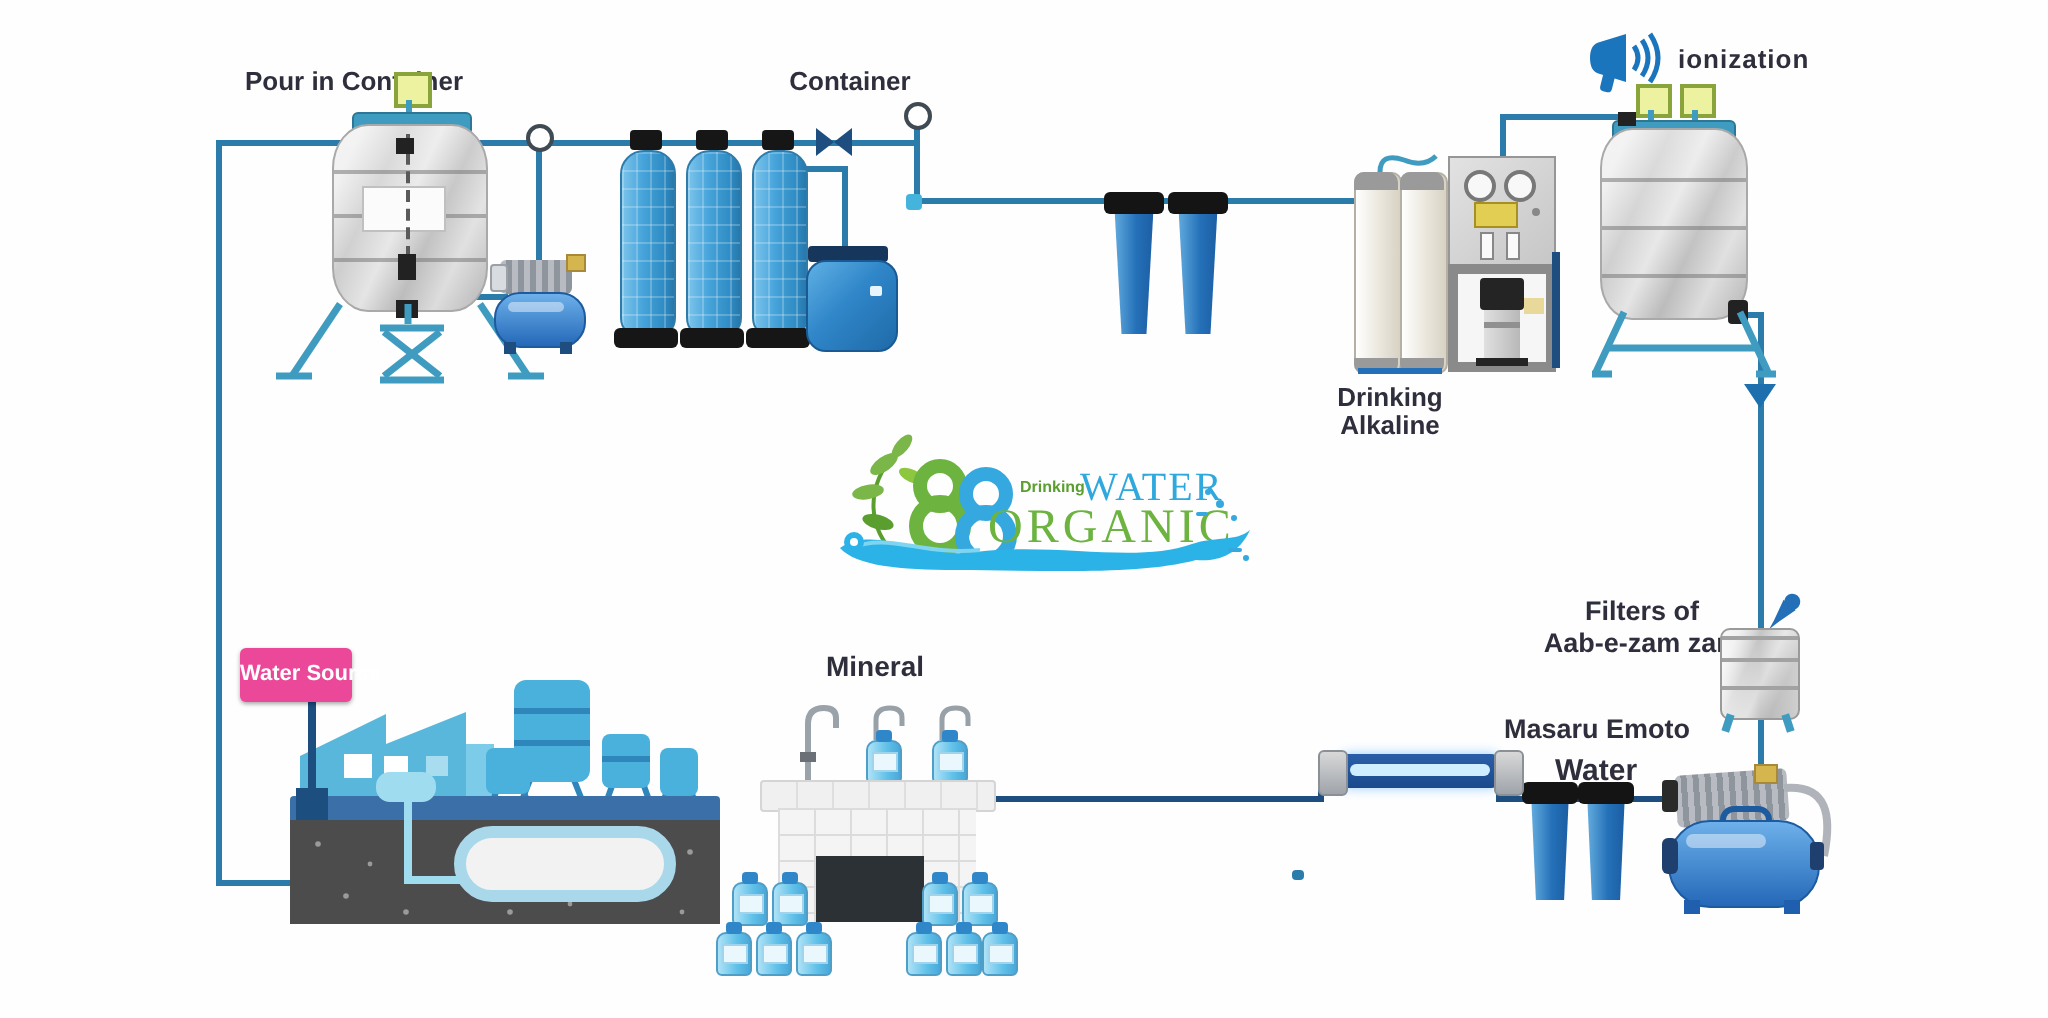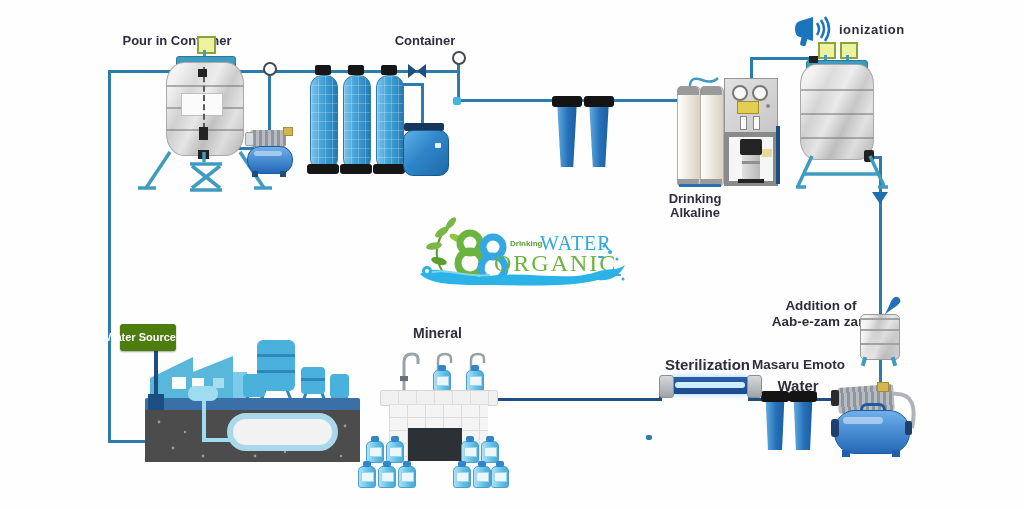--- a/index.html
+++ b/index.html
@@ -181,21 +181,21 @@
   <svg class="abs" style="left:796px;top:154px;" width="92" height="38" viewBox="0 0 92 38">
     <g stroke="#3f9cc0" stroke-width="3.5" fill="none">
       <path d="M16,2 L2,32"></path>
         <path d="M74,2 L88,32"></path>
         <path d="M8,20 L82,20"></path>
       <path d="M0,33 L10,33"></path>
         <path d="M82,33 L92,33"></path>
     </g>
   </svg>
 
-  <div class="lbl" style="left:771px;top:298px;width:100px;font-size:13.5px;">Addition of</div>
+  <div class="lbl" style="left:771px;top:298px;width:100px;font-size:13.5px;">Filters of</div>
   <div class="lbl" style="left:763px;top:314px;width:116px;font-size:13.5px;">Aab-e-zam zam</div>
   <svg class="abs" style="left:878px;top:294px;" width="26" height="26" viewBox="0 0 26 26">
     <g transform="rotate(40 13 13)" fill="#2470b8">
       <circle cx="13" cy="5" r="4"></circle>
       <path d="M9,7 L17,7 L14,18 L13,23 L12,18 Z"></path>
     </g>
   </svg>
   <div class="abs" style="left:860px;top:314px;width:38px;height:44px;border:1px solid #9a9a9a;border-radius:5px;background:linear-gradient(115deg,rgba(255,255,255,.6) 15%,rgba(255,255,255,0) 35%,rgba(255,255,255,.4) 55%,rgba(0,0,0,.08) 75%),linear-gradient(90deg,#ececec,#c4c4c4 50%,#e0e0e0);">
     <div class="abs" style="left:0;top:3px;width:100%;height:2px;background:#a2a2a2;"></div>
     <div class="abs" style="left:0;top:14px;width:100%;height:2px;background:#a2a2a2;"></div>
@@ -204,21 +204,20 @@
   <div class="abs" style="left:862px;top:357px;width:4px;height:9px;background:#3f9cc0;transform:rotate(18deg);"></div>
   <div class="abs" style="left:892px;top:357px;width:4px;height:9px;background:#3f9cc0;transform:rotate(-18deg);"></div>
 
   <div class="lbl" style="left:752px;top:357px;width:92px;font-size:13.5px;">Masaru Emoto</div>
   <div class="lbl" style="left:762px;top:377px;width:72px;font-size:15px;">Water</div>
   <div class="cart-head" style="left:761px;top:391px;width:28px;"></div>
   <div class="cart-head" style="left:789px;top:391px;width:28px;"></div>
   <div class="cart-body" style="left:764px;top:402px;width:22px;height:48px;clip-path:polygon(8% 0,92% 0,82% 100%,18% 100%);"></div>
   <div class="cart-body" style="left:792px;top:402px;width:22px;height:48px;clip-path:polygon(8% 0,92% 0,82% 100%,18% 100%);"></div>
 
-  <div class="lbl" style="left:645px;top:356px;width:125px;font-size:15px;">Sterilization</div>
   <div class="abs" style="left:671px;top:377px;width:78px;height:17px;background:linear-gradient(#2a5fa8,#1b4a8c);border-radius:3px;box-shadow:0 0 6px rgba(140,200,255,.9);">
     <div class="abs" style="left:4px;top:5px;width:70px;height:6px;background:#cfeeff;border-radius:3px;"></div>
   </div>
   <div class="abs" style="left:659px;top:375px;width:13px;height:21px;background:linear-gradient(#d8d8d8,#9fa4aa);border:1px solid #8a9096;border-radius:3px;"></div>
   <div class="abs" style="left:747px;top:375px;width:13px;height:21px;background:linear-gradient(#d8d8d8,#9fa4aa);border:1px solid #8a9096;border-radius:3px;"></div>
 
   <div class="abs ribs" style="left:838px;top:386px;width:56px;height:26px;transform:rotate(-4deg);"></div>
   <div class="abs" style="left:831px;top:390px;width:8px;height:16px;background:#2a2a2a;border-radius:2px;"></div>
   <div class="abs" style="left:877px;top:382px;width:10px;height:8px;background:#d4b54e;border:1px solid #a8893a;"></div>
   <svg class="abs" style="left:886px;top:386px;" width="36" height="48">
@@ -361,21 +360,21 @@
         <circle cx="160" cy="88" r="1.2"></circle>
     </g>
 
     <rect x="85" y="80" width="105" height="32" rx="16" fill="#f2f2f2" stroke="#a8d8ea" stroke-width="6"></rect>
 
     <rect x="43" y="50" width="30" height="15" rx="7" fill="#9fdcf0"></rect>
     <path d="M59,64 L59,104 L85,104" stroke="#9fdcf0" stroke-width="4" fill="none"></path>
   </svg>
   <div class="abs" style="left:154px;top:350px;width:4px;height:48px;background:#1c4e80;"></div>
   <div class="abs" style="left:148px;top:394px;width:16px;height:16px;background:#1c4e80;"></div>
-  <div class="abs" style="left:120px;top:324px;width:56px;height:27px;background:#4d7c0f;border-radius:3px;box-shadow:0 1px 2px rgba(0,0,0,.35);display:flex;align-items:center;justify-content:flex-end;">
+  <div class="abs" style="left:120px;top:324px;width:56px;height:27px;background:#ec4899;border-radius:3px;box-shadow:0 1px 2px rgba(0,0,0,.35);display:flex;align-items:center;justify-content:flex-start;">
     <span class="lbl" style="position:static;color:#ffffff;font-size:11px;">Water Source</span>
   </div>
 
   <svg class="abs" style="left:418px;top:216px;" width="210" height="78" viewBox="0 0 210 78">
 
     <path d="M30,62 C16,48 14,28 30,10" stroke="#5a9e2f" stroke-width="2" fill="none"></path>
     <g fill="#7ab648">
       <ellipse cx="24" cy="16" rx="8" ry="3.6" transform="rotate(-35 24 16)"></ellipse>
       <ellipse cx="16" cy="30" rx="8" ry="3.6" transform="rotate(-10 16 30)"></ellipse>
       <ellipse cx="33" cy="7" rx="7" ry="3.2" transform="rotate(-50 33 7)"></ellipse>

